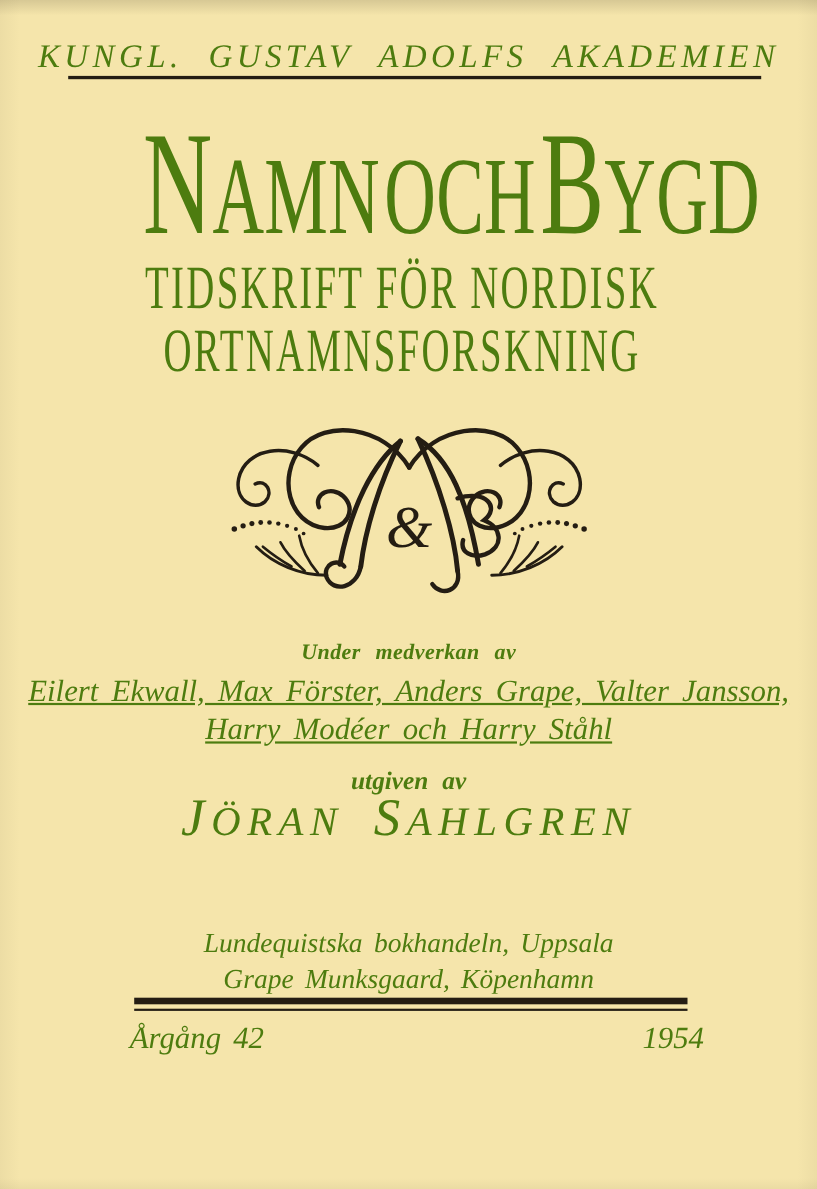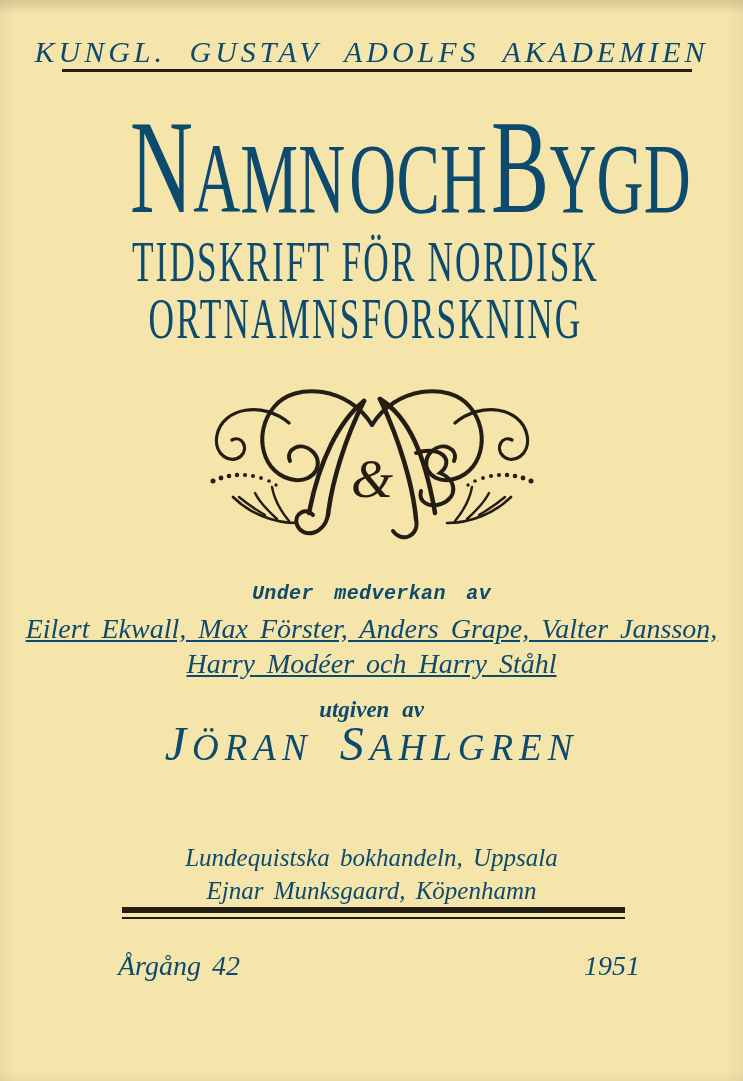--- a/index.html
+++ b/index.html
@@ -1,21 +1,21 @@
 <!DOCTYPE html>
 <html><head>
 <meta charset="utf-8">
 <title>Namn och Bygd</title>
 <style>
   html,body{margin:0;padding:0;background:#8a8a8a;}
   .page{
     position:relative;width:743px;height:1081px;margin:0 auto;
     background:#f5e5ab;overflow:hidden;
     font-family:"Liberation Serif","DejaVu Serif",serif;
-    color:#0c4a6e;
+    color:#4d7c0f;
   }
   .page::before{
     content:"";position:absolute;inset:0;pointer-events:none;
     background:
       linear-gradient(180deg, rgba(95,85,58,.20), rgba(95,85,58,0) 14px),
       linear-gradient(0deg, rgba(95,85,58,.07), rgba(95,85,58,0) 10px),
       linear-gradient(90deg, rgba(95,85,58,.06), rgba(0,0,0,0) 18px, rgba(0,0,0,0) 725px, rgba(95,85,58,.06));
   }
   .abs{position:absolute;left:0;right:0;text-align:center;}
 
@@ -40,21 +40,21 @@
     top:234px;font-size:56px;line-height:57px;letter-spacing:.06em;white-space:nowrap;
     transform:translateX(-6px) scaleX(.63);transform-origin:50% 50%;
   }
 
   
   .ornament{position:absolute;top:381px;left:50%;transform:translateX(-50%);}
 
   
   .medverkan-intro{
     top:582px;font-size:20px;font-style:italic;font-weight:bold;
-    word-spacing:8px;letter-spacing:.02em;font-family:Liberation Mono, monospace;
+    word-spacing:8px;letter-spacing:.02em;
   }
   .contributors{
     top:611px;font-size:28px;font-style:italic;line-height:35px;word-spacing:5px;text-decoration:underline;
   }
 
   
   .editor-intro{top:697px;font-size:23px;font-style:italic;font-weight:bold;word-spacing:7px;}
   .editor-name{
     top:718px;font-style:italic;line-height:52px;
     letter-spacing:6px;word-spacing:12px;white-space:nowrap;
@@ -64,21 +64,21 @@
 
   
   .publishers{top:841px;font-size:25px;font-style:italic;line-height:33px;word-spacing:4px;}
 
   
   .imprint-rule-thick{position:absolute;top:907px;left:122px;width:503px;height:6px;background:#241d13;}
   .imprint-rule-thin{position:absolute;top:917px;left:122px;width:503px;height:2px;background:#241d13;}
   .imprint-row{
     position:absolute;top:929px;left:118px;width:522px;
     display:flex;justify-content:space-between;align-items:center;
-    font-size:28px;font-style:italic;word-spacing:4px;margin-top:21px;
+    font-size:28px;font-style:italic;word-spacing:4px;
   }
 </style>
 </head>
 <body>
 
 <div class="page">
 
   <div class="abs masthead">KUNGL. GUSTAV ADOLFS AKADEMIEN</div>
   <div class="masthead-rule"></div>
 
@@ -151,24 +151,24 @@
   </div>
 
   <div class="abs editor-intro">utgiven av</div>
 
   <div class="abs editor-name">
     <span class="big">J</span><span class="small">ÖRAN</span><span class="small"> </span><span class="big">S</span><span class="small">AHLGREN</span>
   </div>
 
   <div class="abs publishers">
     <div>Lundequistska bokhandeln, Uppsala</div>
-    <div>Ejnar Munksgaard, Köpenhamn</div>
+    <div>Grape Munksgaard, Köpenhamn</div>
   </div>
 
   <div class="imprint-rule-thick"></div>
   <div class="imprint-rule-thin"></div>
 
   <div class="imprint-row">
     <span>Årgång 42</span>
-    <span>1951</span>
+    <span>1954</span>
   </div>
 
 </div>
 
 </body></html>

